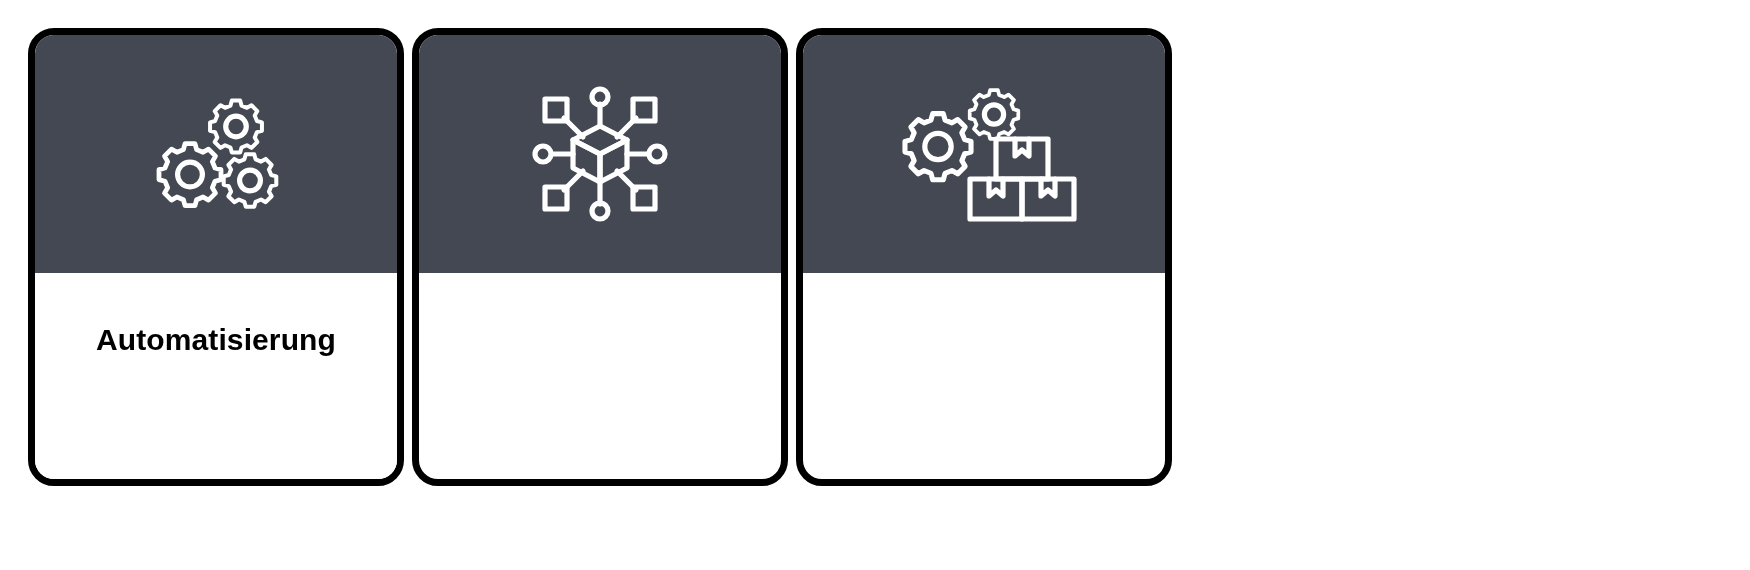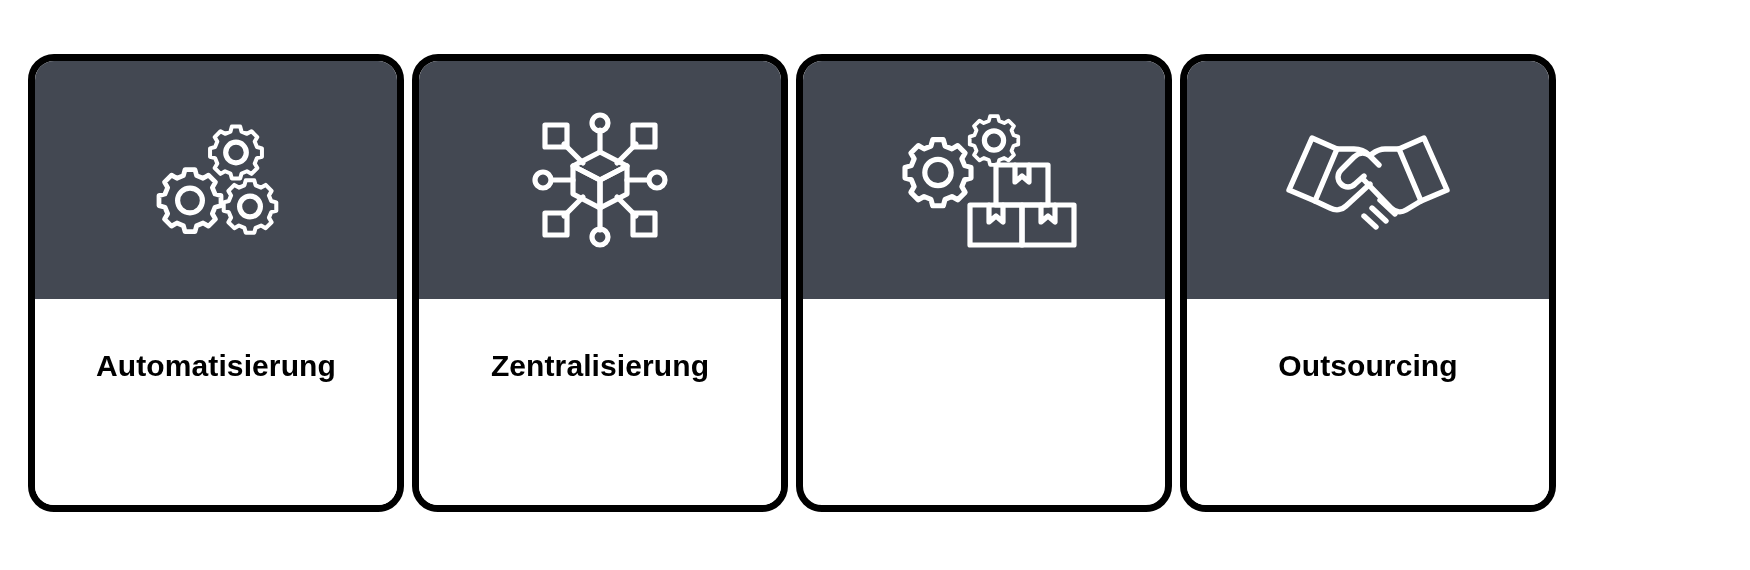--- a/index.html
+++ b/index.html
@@ -30,21 +30,20 @@
     width: 376px;
     height: 458px;
     background: #ffffff;
     border: 7px solid #000000;
     border-radius: 26px;
     box-sizing: border-box;
     overflow: hidden;
     display: flex;
     flex-direction: column;
     flex: 0 0 auto;
-    margin-top: 26px;
   }
 
   .card-header {
     height: 238px;
     flex: 0 0 238px;
     background: #434852;
     display: flex;
     align-items: center;
     justify-content: center;
     box-sizing: border-box;
@@ -135,23 +134,20 @@
         <rect x="105" y="17" width="22" height="22"></rect>
         <rect x="17" y="105" width="22" height="22"></rect>
         <rect x="105" y="105" width="22" height="22"></rect>
 
         <circle cx="72" cy="15" r="8"></circle>
         <circle cx="72" cy="129" r="8"></circle>
         <circle cx="15" cy="72" r="8"></circle>
         <circle cx="129" cy="72" r="8"></circle>
       </svg>
     </div>
-    <div class="card-body">
-      <div class="card-title">Zentralisierung</div>
-    </div>
   </div>
 
   <div class="card">
     <div class="card-header">
       <svg class="card-icon boxgears" viewBox="0 0 186 140" fill="none" stroke="#ffffff" stroke-width="5.2" stroke-linejoin="round" stroke-linecap="round">
 
         <g transform="translate(103,30)">
           <path d="M -5.4,-33 L 5.4,-33 L 7.2,-26.5 L 14.2,-23.6 L 20.1,-27 L 27.7,-19.4 L 24.3,-13.5 L 27.2,-6.5 L 33.7,-4.7 L 33.7,6.1 L 27.2,7.9 L 24.3,14.9 L 27.7,20.8 L 20.1,28.4 L 14.2,25 L 7.2,27.9 L 5.4,34.4 L -5.4,34.4 L -7.2,27.9 L -14.2,25 L -20.1,28.4 L -27.7,20.8 L -24.3,14.9 L -27.2,7.9 L -33.7,6.1 L -33.7,-4.7 L -27.2,-6.5 L -24.3,-13.5 L -27.7,-19.4 L -20.1,-27 L -14.2,-23.6 L -7.2,-26.5 Z" transform="scale(0.72)"></path>
           <circle cx="0" cy="0.5" r="9.6"></circle>
         </g>
@@ -166,39 +162,14 @@
 
         <rect x="79" y="95" width="52" height="40"></rect>
         <path d="M 98,95 L 98,112 L 105,106 L 112,112 L 112,95"></path>
 
         <rect x="131" y="95" width="52" height="40"></rect>
         <path d="M 150,95 L 150,112 L 157,106 L 164,112 L 164,95"></path>
       </svg>
     </div>
   </div>
 
-  <div class="card">
-    <div class="card-header">
-      <svg class="card-icon handshake" viewBox="0 0 176 104" fill="none" stroke="#ffffff" stroke-width="5.4" stroke-linejoin="round" stroke-linecap="round">
-
-        <path d="M 9,62 L 32,10 L 57,21 L 35,73 Z"></path>
-
-        <path d="M 167,62 L 144,10 L 119,21 L 141,73 Z"></path>
-
-        <path d="M 35,73 L 50,80 C 56,83 62,82 66,78 L 90,56"></path>
-        <path d="M 57,21 L 74,21 C 80,21 85,23 89,27 L 99,37"></path>
-
-        <path d="M 89,27 C 84,24 78,25 74,29 L 61,42 C 57,46 57,52 61,56 C 65,60 71,60 75,56 L 84,48"></path>
-
-        <path d="M 141,73 L 126,82 C 121,85 115,84 111,80 L 84,52"></path>
-        <path d="M 119,21 L 105,21 C 100,21 96,23 92,26"></path>
-
-        <path d="M 115,86 L 100,72"></path>
-        <path d="M 106,93 L 92,80"></path>
-        <path d="M 96,99 L 84,88"></path>
-      </svg>
-    </div>
-    <div class="card-body">
-      <div class="card-title">Outsourcing</div>
-    </div>
-  </div>
 
 </div>
 
 </body></html>

